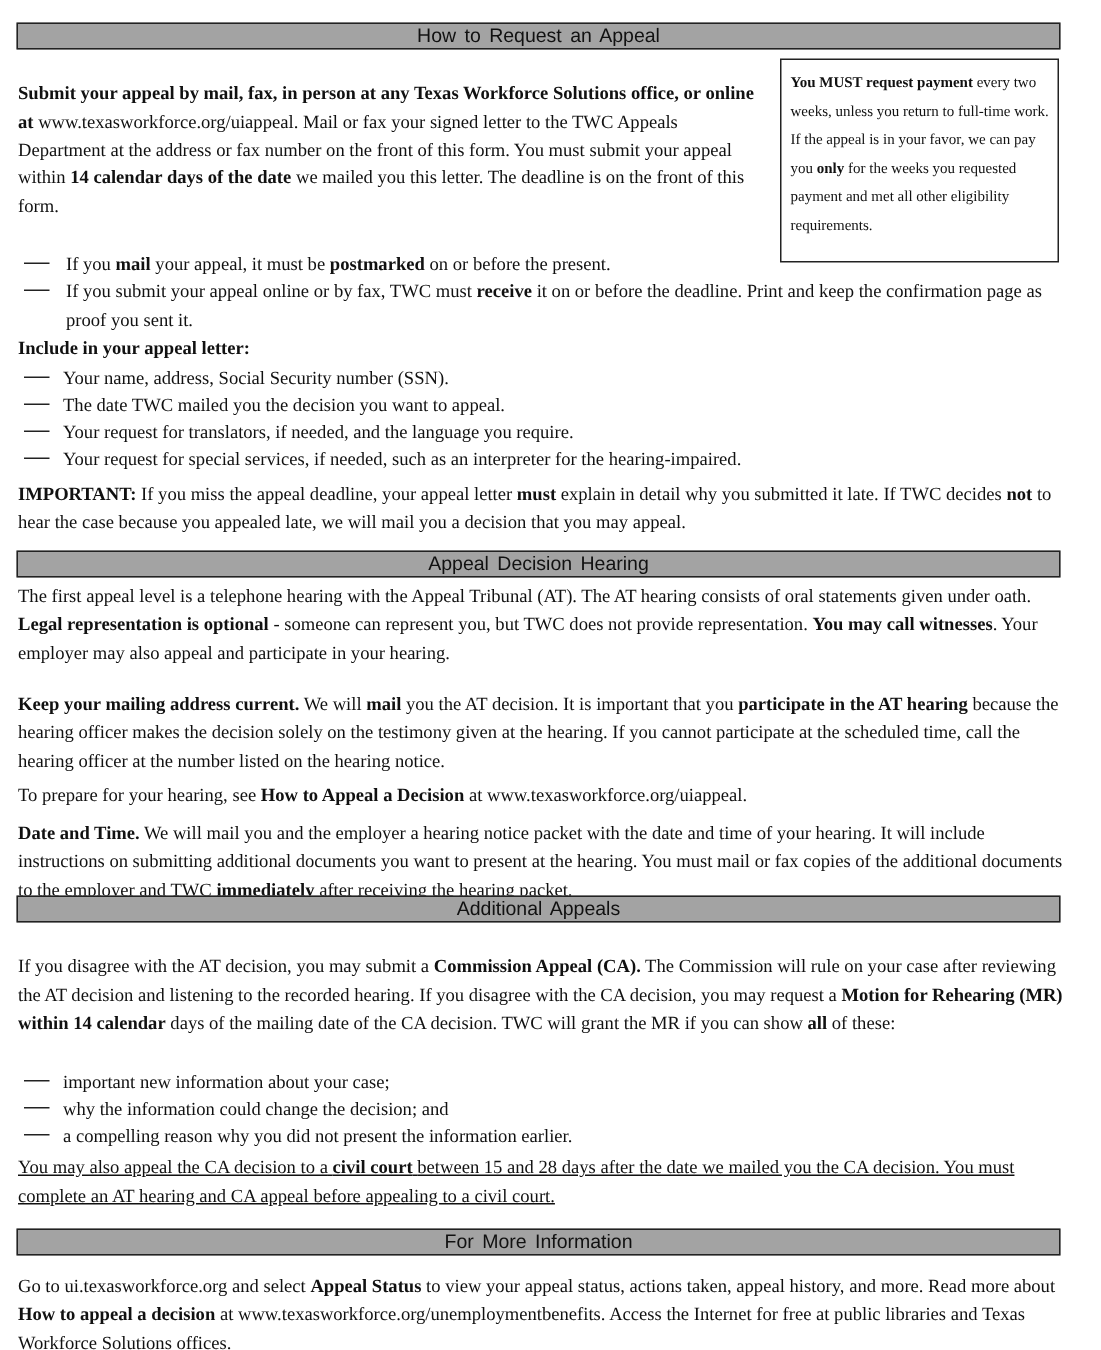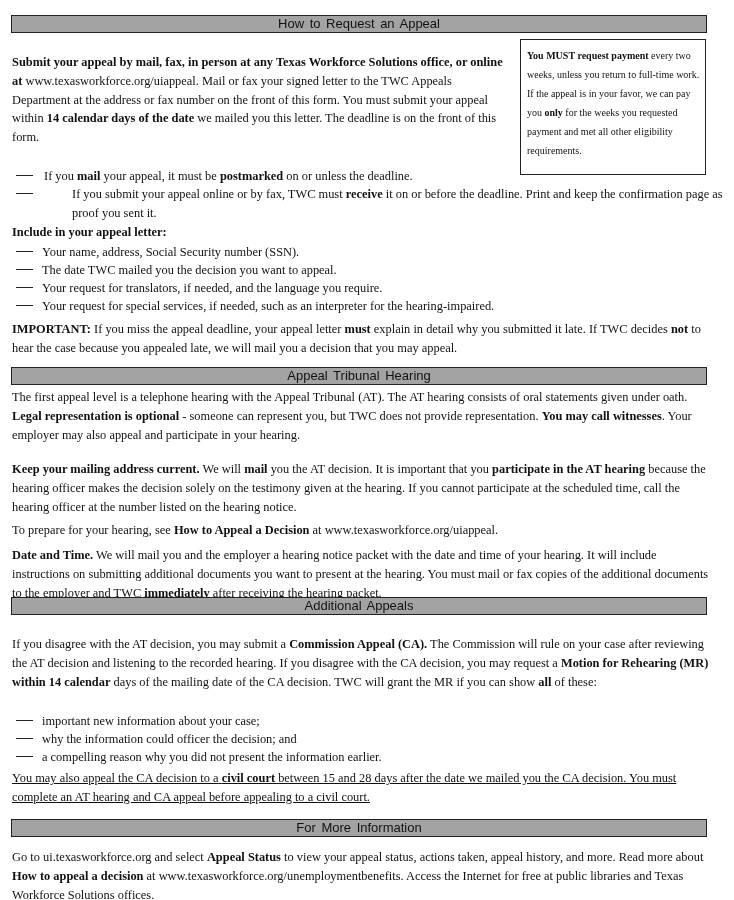--- a/index.html
+++ b/index.html
@@ -32,25 +32,25 @@
 <body>
 
 <div class="hdr" style="top:15px;">How to Request an Appeal</div>
 
 <div class="p" style="top:53px; width:496px;"><b>Submit your appeal by mail, fax, in person at any Texas Workforce Solutions office, or online at</b> <a>www.texasworkforce.org/uiappeal</a><span>. Mail or fax your signed letter to the TWC Appeals Department at the address or fax number on the front of this form. You must submit your appeal within</span> <b>14 calendar days of the date</b> <span>we mailed you this letter. The deadline is on the front of this form.</span></div>
 
 <div class="box"><b>You MUST request payment</b> <span>every two weeks, unless you return to full-time work. If the appeal is in your favor, we can pay you</span> <b>only</b> <span>for the weeks you requested payment and met all other eligibility requirements.</span></div>
 
 <div class="bl" style="top:167px;">
   <span class="dash"></span>
-  <div class="txt"><span>If you</span> <b>mail</b> <span>your appeal, it must be</span> <b>postmarked</b> <span>on or unless the deadline.</span></div>
+  <div class="txt"><span>If you</span> <b>mail</b> <span>your appeal, it must be</span> <b>postmarked</b> <span>on or before the present.</span></div>
 </div>
 <div class="bl" style="top:185px;">
   <span class="dash"></span>
-  <div class="txt" style="width:660px;margin-left:28px;"><span>If you submit your appeal online or by fax, TWC must</span> <b>receive</b> <span>it on or before the deadline. Print and keep the confirmation page as proof you sent it.</span></div>
+  <div class="txt" style="width:660px;"><span>If you submit your appeal online or by fax, TWC must</span> <b>receive</b> <span>it on or before the deadline. Print and keep the confirmation page as proof you sent it.</span></div>
 </div>
 
 <div class="p" style="top:223px;"><b>Include in your appeal letter:</b></div>
 
 <div class="bl bl2" style="top:243px;">
     <span class="dash"></span>
     <div class="txt">Your name, address, Social Security number (SSN).</div>
   </div>
 <div class="bl bl2" style="top:261px;">
     <span class="dash"></span>
@@ -60,41 +60,41 @@
     <span class="dash"></span>
     <div class="txt">Your request for translators, if needed, and the language you require.</div>
   </div>
 <div class="bl bl2" style="top:297px;">
     <span class="dash"></span>
     <div class="txt">Your request for special services, if needed, such as an interpreter for the hearing-impaired.</div>
   </div>
 
 <div class="p" style="top:320px;"><b>IMPORTANT:</b> <span>If you miss the appeal deadline, your appeal letter</span> <b>must</b> <span>explain in detail why you submitted it late. If TWC decides</span> <b>not</b> <span>to hear the case because you appealed late, we will mail you a decision that you may appeal.</span></div>
 
-<div class="hdr" style="top:367px;">Appeal Tribunal Hearing</div>
+<div class="hdr" style="top:367px;">Appeal Decision Hearing</div>
 
 <div class="p" style="top:388px;"><span>The first appeal level is a telephone hearing with the Appeal Tribunal (AT).  The AT hearing consists of oral statements given under oath.</span> <b>Legal representation is optional</b> <span>- someone can represent you, but TWC does not provide representation.</span> <b>You may call witnesses</b><span>. Your employer may also appeal and participate in your hearing.</span></div>
 
 <div class="p" style="top:460px;"><b>Keep your mailing address current.</b> <span>We will</span> <b>mail</b> <span>you the AT decision. It is important that you</span> <b>participate in the AT hearing</b> <span>because the hearing officer makes the decision solely on the testimony given at the hearing. If you cannot participate at the scheduled time, call the hearing officer at the number listed on the hearing notice.</span></div>
 
 <div class="p" style="top:521px;"><span>To prepare for your hearing, see</span> <b>How to Appeal a Decision</b> <span>at</span> <a>www.texasworkforce.org/uiappeal</a><span>.</span></div>
 
 <div class="p" style="top:546px;"><b>Date and Time.</b> <span>We will mail you and the employer a hearing notice packet with the date and time of your hearing. It will include instructions on submitting additional documents you want to present at the hearing. You must mail or fax copies of the additional documents to the employer and TWC</span> <b>immediately</b> <span>after receiving the hearing packet.</span></div>
 
 <div class="hdr" style="top:585px;margin-top:12px;">Additional Appeals</div>
 
 <div class="p" style="top:635px;"><span>If you disagree with the AT decision, you may submit a</span> <b>Commission Appeal (CA).</b> <span>The Commission will rule on your case after reviewing the AT decision and listening to the recorded hearing. If you disagree with the CA decision, you may request a</span> <b>Motion for Rehearing (MR) within 14 calendar</b> <span>days of the mailing date of the CA decision. TWC will grant the MR if you can show</span> <b>all</b> <span>of these:</span></div>
 
 <div class="bl bl2" style="top:712px;">
     <span class="dash"></span>
     <div class="txt">important new information about your case;</div>
   </div>
 <div class="bl bl2" style="top:730px;">
     <span class="dash"></span>
-    <div class="txt">why the information could officer the decision; and</div>
+    <div class="txt">why the information could change the decision; and</div>
   </div>
 <div class="bl bl2" style="top:748px;">
     <span class="dash"></span>
     <div class="txt">a compelling reason why you did not present the information earlier.</div>
   </div>
 
 <div class="p" style="top:769px;text-decoration:underline;"><span>You may also appeal the CA decision to a</span> <b>civil court</b> <span>between 15 and 28 days after the date we mailed you the CA decision. You must complete an AT hearing and CA appeal before appealing to a civil court.</span></div>
 
 <div class="hdr" style="top:819px;">For More Information</div>
 

